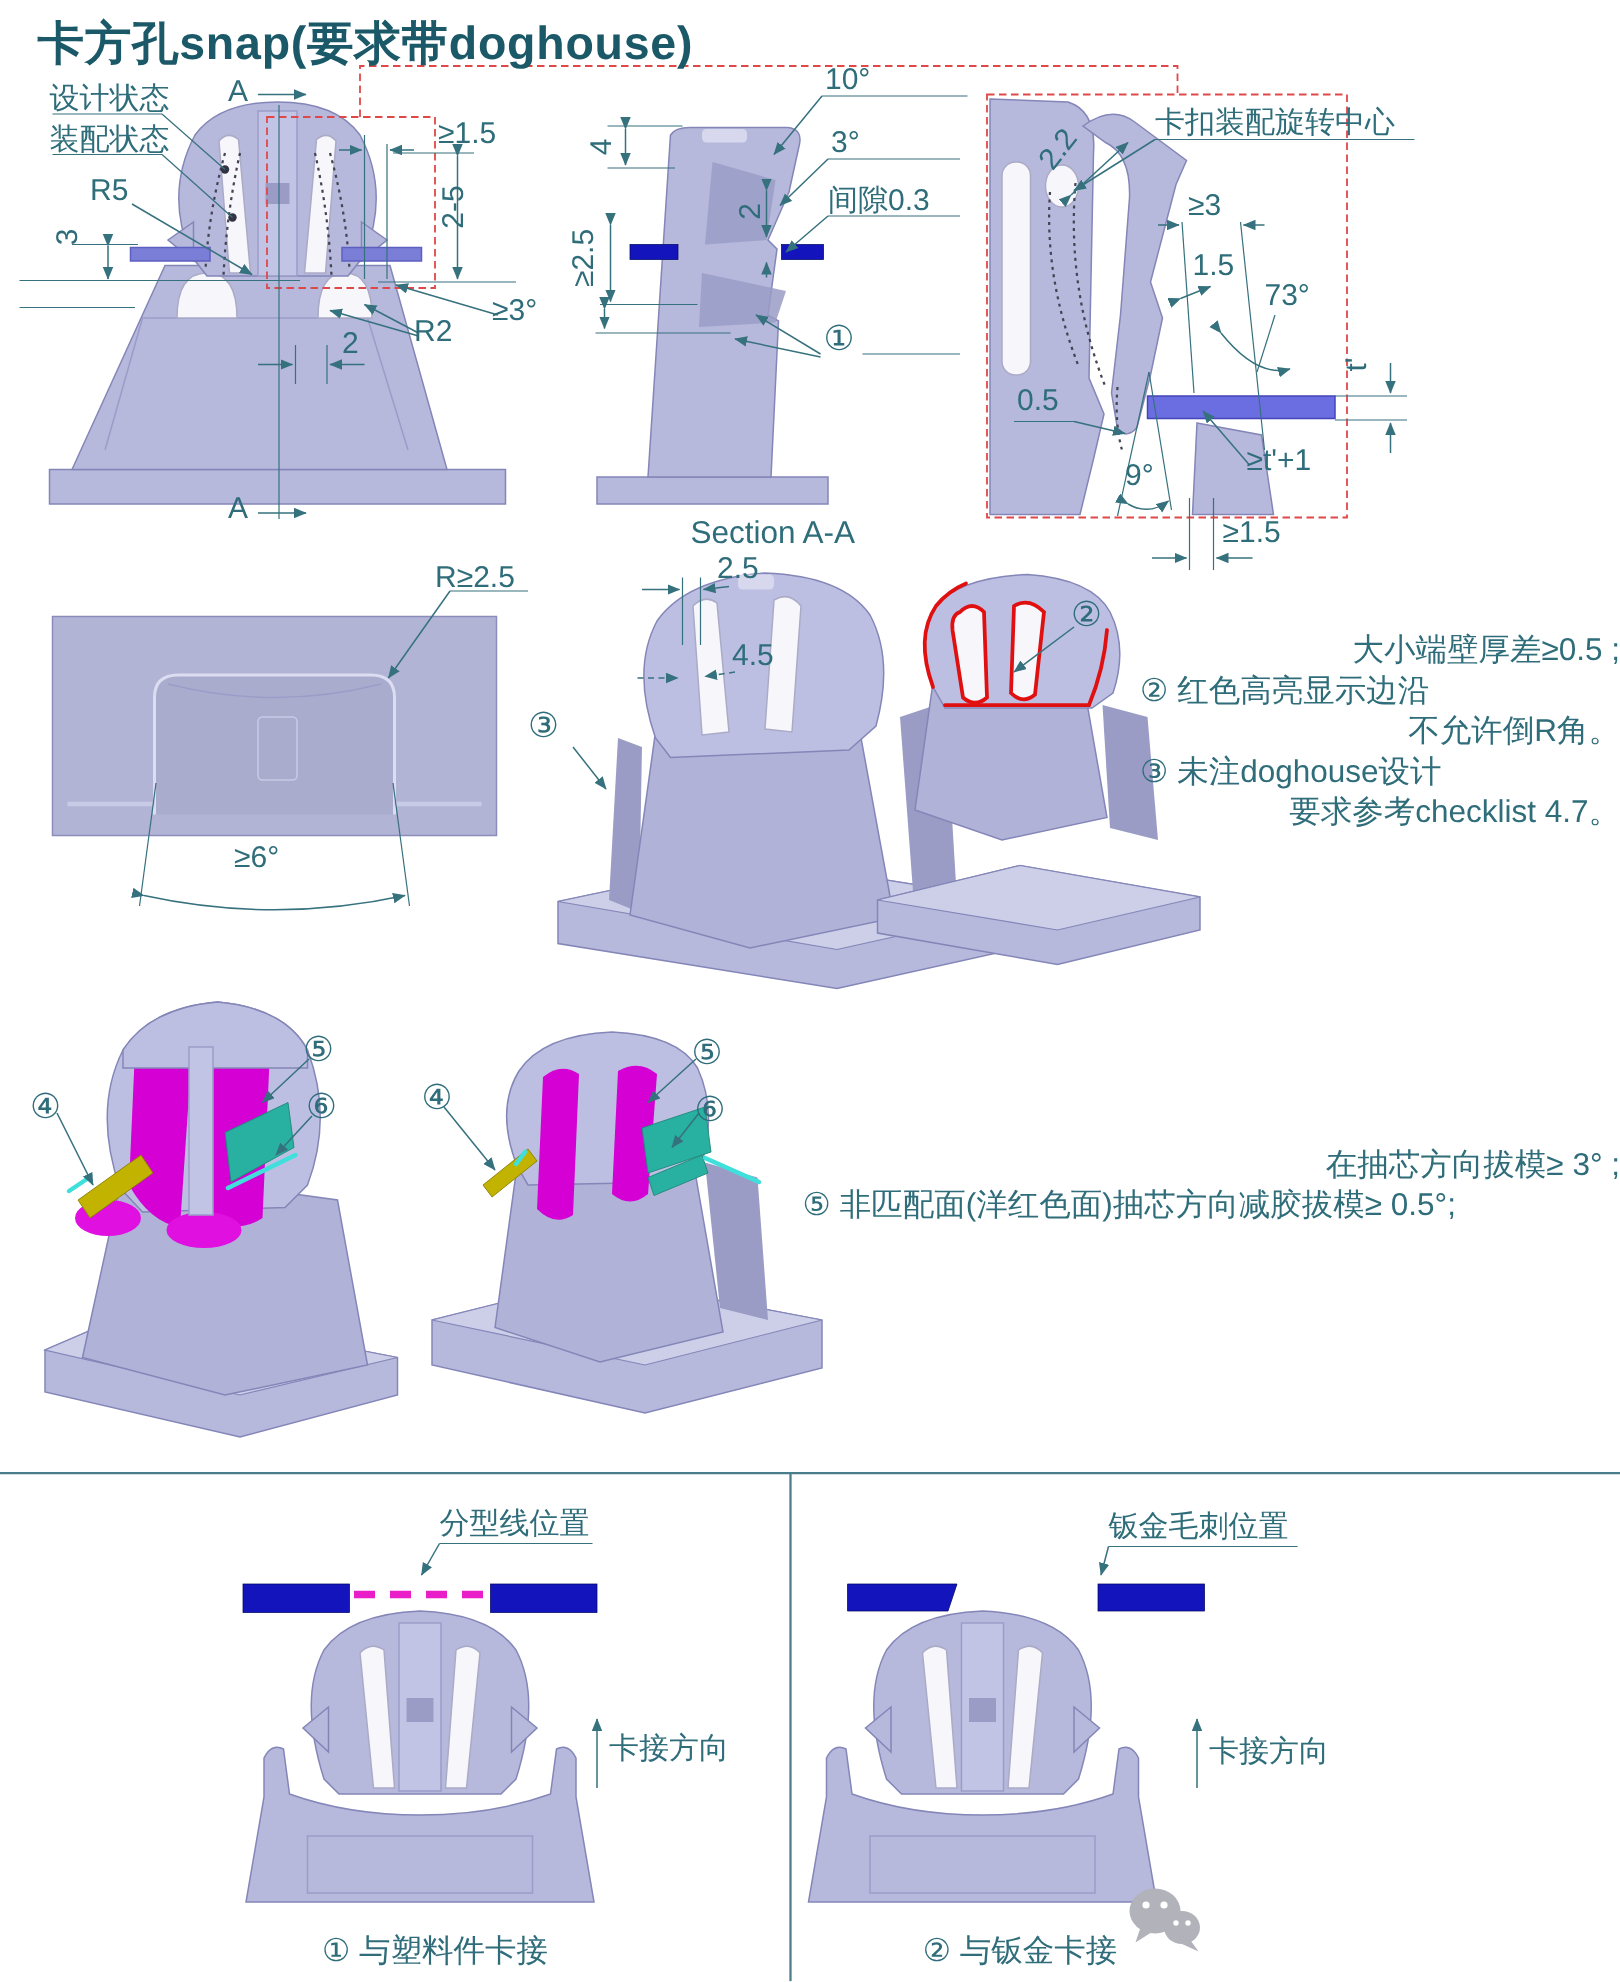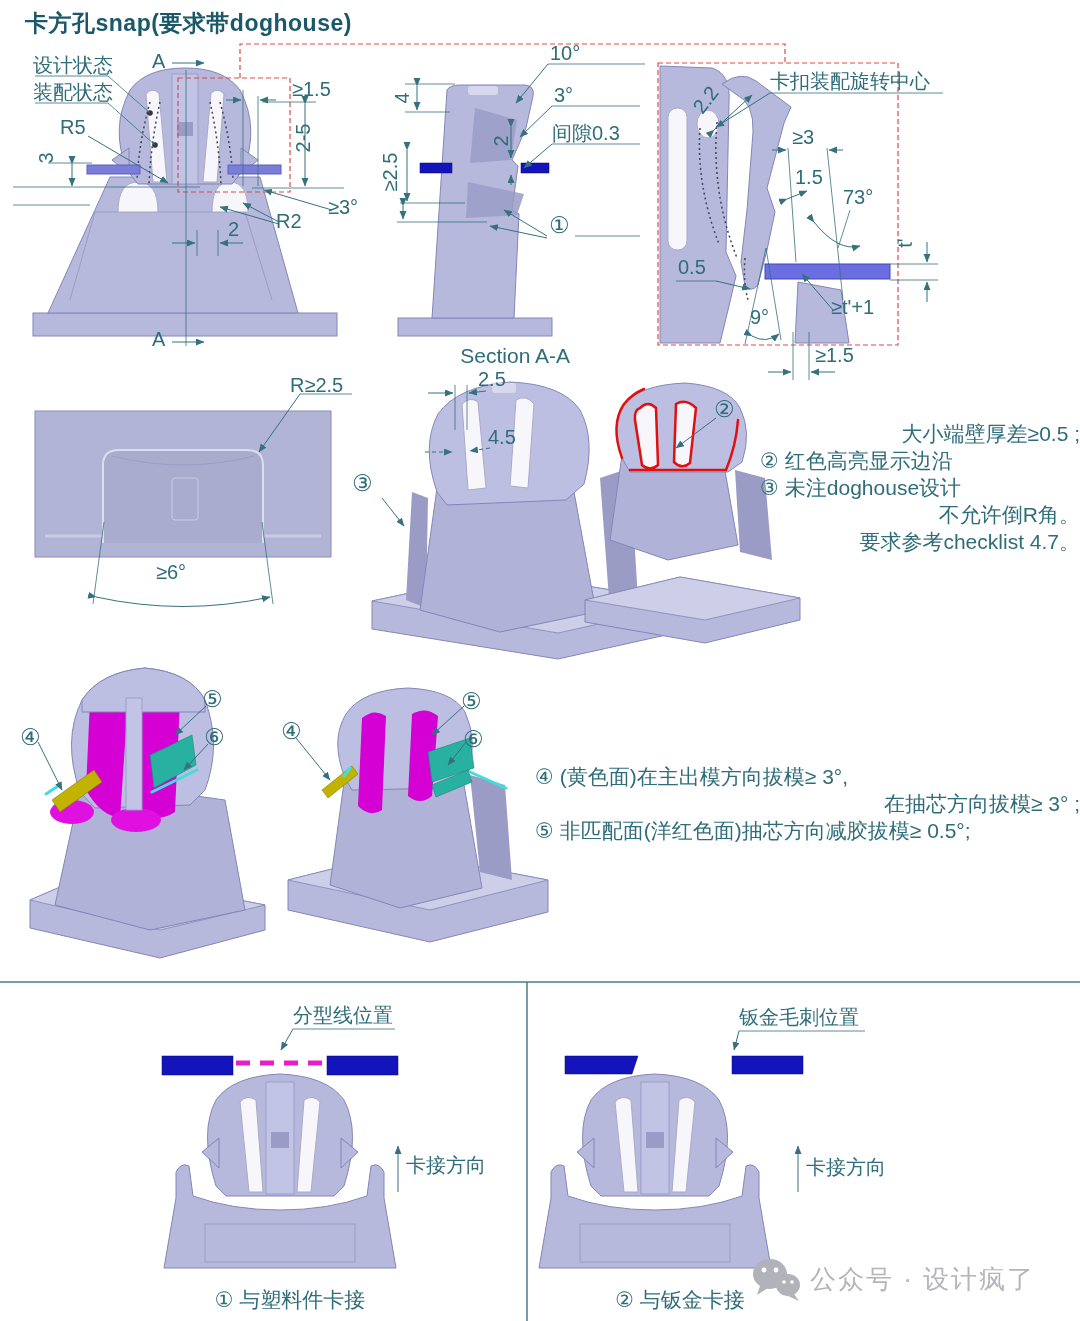--- a/index.html
+++ b/index.html
@@ -12,21 +12,21 @@
   html,body{margin:0;padding:0;background:#fff;}
   #page{position:relative;width:1080px;height:1321px;background:#fff;overflow:hidden;
         font-family:"Liberation Sans","DejaVu Sans",sans-serif;}
   #canvas{position:absolute;left:0;top:0;z-index:1;}
   .lbl{position:absolute;z-index:2;color:var(--annotation-text);font-size:20px;white-space:nowrap;}
   .rlbl{position:absolute;z-index:2;color:var(--annotation-text);font-size:20px;white-space:nowrap;
         transform:translate(-50%,-50%) rotate(-90deg);}
   .r52{transform:translate(-50%,-50%) rotate(-52deg);}
   .big{font-size:23px;}
   .title{position:absolute;left:25px;top:8px;z-index:2;color:var(--title-text);
-         font-size:23px;font-weight:bold;letter-spacing:0.5px;}
+         font-size:31px;font-weight:bold;letter-spacing:0.5px;}
   .caption{position:absolute;z-index:2;color:var(--annotation-text);font-size:21px;text-align:center;}
   .notes{position:absolute;z-index:2;color:var(--annotation-text);font-size:21px;line-height:27px;}
   .nline span{margin-right:6px;}
   .ind{margin-left:36px;text-align:right;}
   .watermark{position:absolute;z-index:3;display:flex;align-items:center;gap:8px;
              color:var(--watermark-gray);font-size:26px;letter-spacing:2px;}
   
   .body{fill:var(--cad-body);stroke:#8486b8;stroke-width:1;}
   .body2{fill:#b0b2d8;stroke:#8486b8;stroke-width:1;}
   .body3{fill:#bdbfe2;stroke:#8486b8;stroke-width:1;}
@@ -368,34 +368,33 @@
 <div class="lbl" style="left:156px;top:561px;">≥6°</div>
 
 <div class="lbl" style="left:478px;top:368px;">2.5</div>
 <div class="lbl" style="left:488px;top:426px;">4.5</div>
 <div class="lbl big" style="left:352px;top:470px;">③</div>
 <div class="lbl big" style="left:714px;top:396px;">②</div>
 
 <div class="notes" style="left:760px;top:420px;width:320px;">
   <div class="nline ind">大小端壁厚差≥0.5 ;</div>
   <div class="nline"><span>②</span><span>红色高亮显示边沿</span></div>
+  <div class="nline ind">不允许倒R角。</div>
   <div class="nline"><span>③</span><span>未注doghouse设计</span></div>
-  <div class="nline ind">不允许倒R角。</div>
   <div class="nline ind">要求参考checklist 4.7。</div>
 </div>
 
 <div class="lbl big" style="left:20px;top:724px;">④</div>
 <div class="lbl big" style="left:202px;top:686px;">⑤</div>
 <div class="lbl big" style="left:204px;top:724px;">⑥</div>
 <div class="lbl big" style="left:281px;top:718px;">④</div>
 <div class="lbl big" style="left:461px;top:688px;">⑤</div>
 <div class="lbl big" style="left:463px;top:726px;">⑥</div>
 
 <div class="notes" style="left:535px;top:763px;width:545px;">
-  <div class="nline"><span>④</span><span>(黄色面)在主出模方向拔模≥ 3°,</span></div>
   <div class="nline ind">在抽芯方向拔模≥ 3° ;</div>
   <div class="nline"><span>⑤</span><span>非匹配面(洋红色面)抽芯方向减胶拔模≥ 0.5°;</span></div>
 </div>
 
 <div class="lbl" style="left:293px;top:1002px;">分型线位置</div>
 <div class="lbl" style="left:406px;top:1152px;">卡接方向</div>
 <div class="caption" style="left:180px;top:1286px;width:220px;">① 与塑料件卡接</div>
 <div class="lbl" style="left:739px;top:1004px;">钣金毛刺位置</div>
 <div class="lbl" style="left:806px;top:1154px;">卡接方向</div>
 <div class="caption" style="left:570px;top:1286px;width:220px;">② 与钣金卡接</div>
@@ -404,16 +403,15 @@
   <svg width="52" height="46" viewBox="0 0 52 46">
     <ellipse cx="20" cy="18" rx="17" ry="15" fill="#b2b2ba"></ellipse>
     <circle cx="14" cy="14" r="2.4" fill="#fff"></circle>
     <circle cx="26" cy="14" r="2.4" fill="#fff"></circle>
     <path d="M10,30 L7,39 L18,32 Z" fill="#b2b2ba"></path>
     <ellipse cx="38" cy="29" rx="12" ry="11" fill="#b2b2ba"></ellipse>
     <circle cx="34" cy="26" r="1.8" fill="#fff"></circle>
     <circle cx="42" cy="26" r="1.8" fill="#fff"></circle>
     <path d="M44,38 L49,45 L38,40 Z" fill="#b2b2ba"></path>
   </svg>
-  <span>公众号 · 设计疯了</span>
 </div>
 
 </div>
 
 </body></html>

